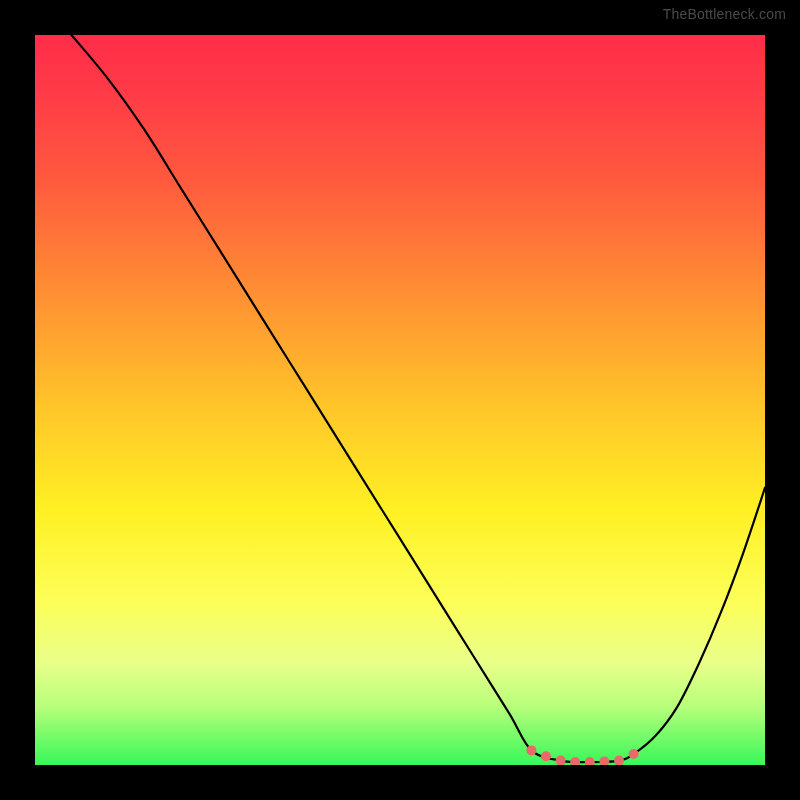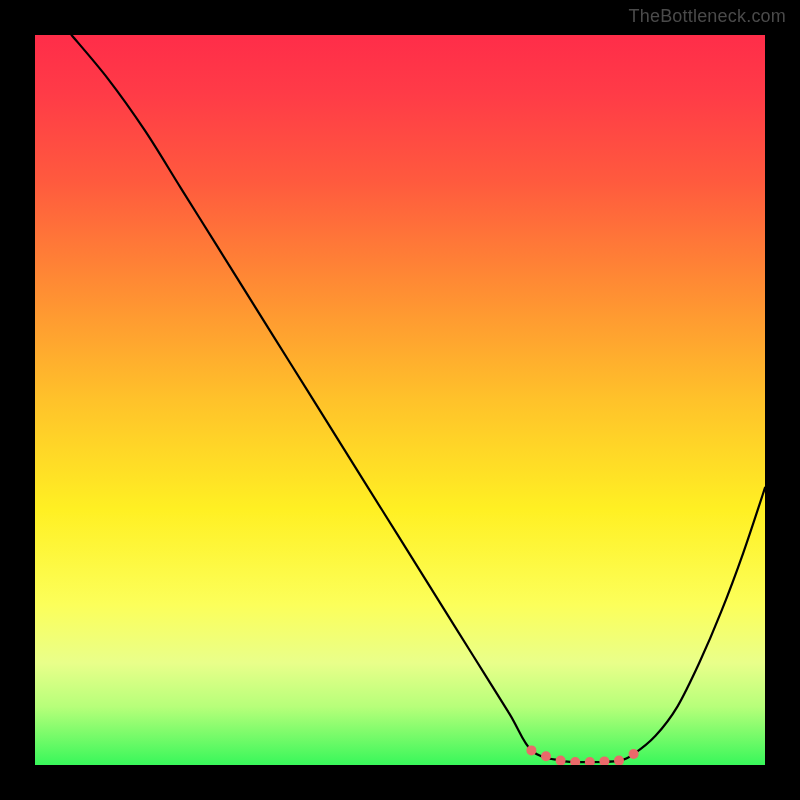--- a/index.html
+++ b/index.html
@@ -8,21 +8,21 @@
     position: relative;
     width: 800px;
     height: 800px;
     background: #000;
   }
   .watermark {
     position: absolute;
     top: 6px;
     right: 14px;
     font-family: Arial, Helvetica, sans-serif;
-    font-size: 18px;
+    font-size: 14px;
     color: #4a4a4a;
     font-weight: 500;
     letter-spacing: 0.2px;
   }
   .plot-area {
     position: absolute;
     left: 35px;
     top: 35px;
     width: 730px;
     height: 730px;

